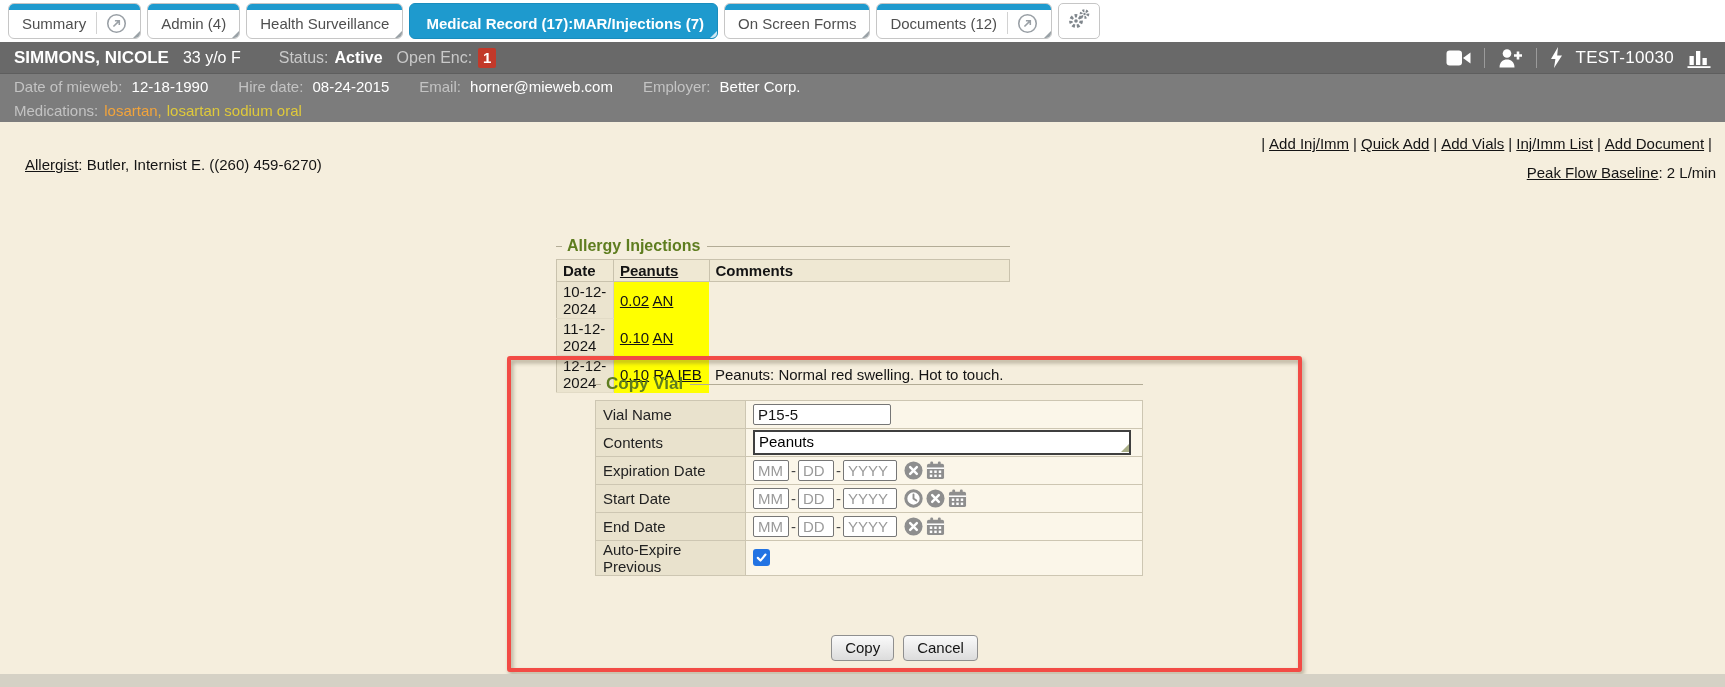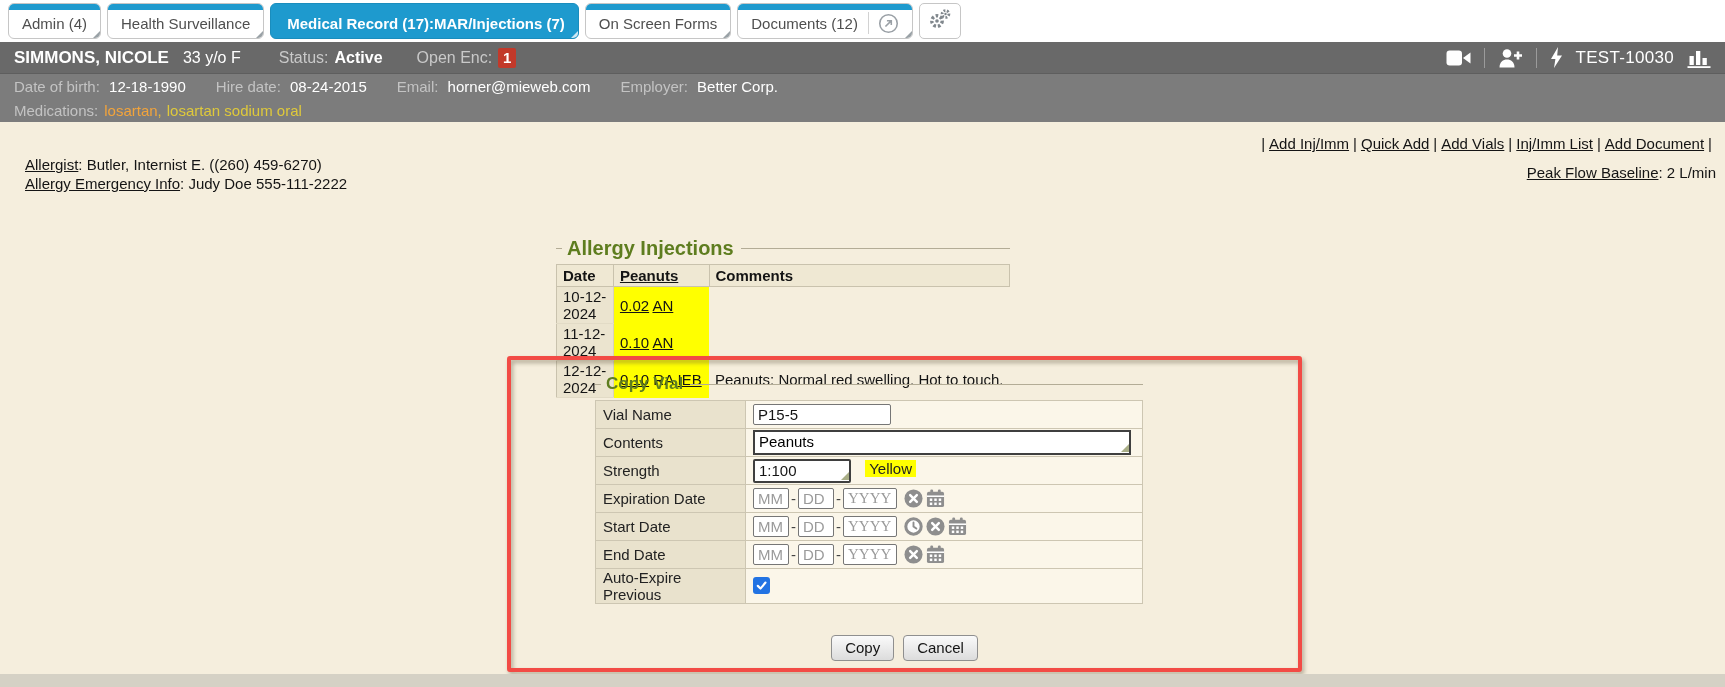--- a/index.html
+++ b/index.html
@@ -27,21 +27,21 @@
   .tab.active .fold { border-color:transparent transparent #cfe8f4 transparent; }
   .gear-tab { border-radius:5px; flex-direction:row; align-items:center; padding:0 8px; }
   .gear-tab svg { width:24px; height:24px; }
 
   
   .banner1 { position:absolute; top:42px; left:0; width:100%; height:31px; background:#696969;
              display:flex; align-items:center; padding:0 14px; color:#fff; font-size:16px; }
   .pname { font-weight:bold; font-size:17px; margin-right:14px; }
   .page-sex { margin-right:38px; }
   .blabel { color:#c9c9c9; margin-right:6px; }
-  .bval { font-weight:bold; margin-right:34px; }
+  .bval { font-weight:bold; margin-right:14px; }
   .badge { background:#c2392a; color:#fff; font-weight:bold; font-size:15px;
            min-width:18px; height:20px; display:inline-flex; align-items:center;
            justify-content:center; padding:0 4px; border-radius:2px; }
   .b1-right { margin-left:auto; display:flex; align-items:center; gap:13px; }
   .vsep { width:1px; height:20px; background:#9b9b9b; }
   .sysid { font-size:17px; letter-spacing:.3px; }
   .b1-right svg { display:block; }
 
   .banner2 { position:absolute; top:73px; left:0; width:100%; height:25px; background:#7c7c7c;
              border-top:1px solid #5e5e5e; display:flex; align-items:center; padding:0 14px;
@@ -63,21 +63,21 @@
   .actions .sep { margin:0 4px; }
   .actions a { color:#141414; text-decoration:underline; cursor:pointer; }
   .peakflow { position:absolute; top:42px; right:9px; font-size:15px; }
   .peakflow a { color:#141414; text-decoration:underline; cursor:pointer; }
 
   .contacts { position:absolute; left:25px; top:33px; font-size:15px; line-height:19px; }
   .contacts a { color:#141414; text-decoration:underline; cursor:pointer; }
 
   
   .inj { position:absolute; left:556px; top:115px; width:454px; }
-  .fs-head { display:flex; align-items:center; font-size:20px; font-weight:bold; color:#5e7d1f; }
+  .fs-head { display:flex; align-items:center; font-size:16px; font-weight:bold; color:#5e7d1f; }
   .fs-head .pre { width:6px; border-top:1px solid #b3ac96; margin-right:5px; }
   .fs-head .line { flex:1; border-top:1px solid #b3ac96; margin-left:7px; }
   .inj table { margin-top:4px; border-collapse:collapse; width:100%; font-size:15px; }
   .inj th { background:#efe8d3; border:1px solid #c9c2ad; font-weight:bold; text-align:left;
             padding:1px 6px; height:22px; }
   .inj td { padding:1px 6px; height:22px; }
   .inj td.c-date { background:#ebe4cf; border-left:1px solid #c9c2ad; border-right:1px solid #d8d1bc;
                    border-bottom:1px solid #e2dbc6; width:92px; }
   .inj td.c-dose { background:#ffff00; width:100px; white-space:nowrap; }
   .inj td.c-comment { white-space:nowrap; overflow:visible; }
@@ -103,38 +103,51 @@
   .ibox { position:relative; display:inline-block; vertical-align:middle; }
   .ta-contents { width:378px; height:25px; border:2px solid #3f3f3f; font-size:15px;
                  padding:1px 4px; resize:none; font-family:inherit; background:#fff;
                  display:block; overflow:hidden; }
   .w-strength { width:98px; border:2px solid #3f3f3f; height:24px; }
   .grip { position:absolute; right:2px; bottom:3px; width:0; height:0;
           border-left:8px solid transparent; border-bottom:8px solid #a9ae87; }
   .note-yellow { background:#ffff00; padding:0 4px; margin-left:10px; }
   .daterow { display:flex; align-items:center; }
   .d-mm, .d-dd { width:36px; }
-  .d-yy { width:54px;font-family:Liberation Serif, serif; }
+  .d-yy { width:54px; }
   .dash { color:#444; margin:0 2px; }
   .dicons { display:flex; align-items:center; gap:3px; margin-left:7px; }
   .dicons svg { width:19px; height:19px; display:block; cursor:pointer; }
   .cb { width:17px; height:17px; background:#2273e3; border-radius:3px;
         display:inline-flex; align-items:center; justify-content:center; cursor:pointer; }
   .cb svg { width:13px; height:13px; }
 
   .cv-buttons { position:absolute; left:507px; top:513px; width:795px;
                 display:flex; justify-content:center; gap:9px; }
   .btn { font-size:15px; padding:3px 13px 4px; background:linear-gradient(#fafafa,#dcdcdc);
          border:1px solid #8f8f8f; border-radius:4px; color:#141414; cursor:pointer;
          font-family:inherit; }
 </style>
 </head>
 <body>
 
 <div class="tabbar">
+  <div class="tab">
+    <div class="tab-accent"></div>
+    <div class="tab-body">
+      <span>Summary</span>
+      <span class="tab-ext">
+        <svg viewBox="0 0 24 24">
+            <circle cx="12" cy="12" r="10" fill="none" stroke="#9aa0a6" stroke-width="1.8"></circle>
+            <path d="M8.5 15.5 L15 9 M10.2 8.8 h5 v5" stroke="#9aa0a6" stroke-width="1.8" fill="none"></path>
+          </svg>
+      </span>
+    </div>
+    <i class="fold"></i>
+  </div>
 
   <div class="tab">
     <div class="tab-accent"></div>
     <div class="tab-body">
         <span>Admin (4)</span>
       </div>
     <i class="fold"></i>
   </div>
 
   <div class="tab">
@@ -223,21 +236,21 @@
           <rect x="9" y="4" width="4.3" height="14" fill="#fff"></rect>
           <rect x="15.5" y="11" width="4.3" height="7" fill="#fff"></rect>
           <rect x="0.5" y="19.2" width="23" height="1.8" fill="#fff"></rect>
         </svg>
     </span>
   </span>
 </div>
 
 <div class="banner2">
   <span class="grp">
-    <span class="lbl">Date of birth:</span>
+    <span class="lbl">Date of mieweb:</span>
     <span>12-18-1990</span>
   </span>
   <span class="grp">
     <span class="lbl">Hire date:</span>
     <span>08-24-2015</span>
   </span>
   <span class="grp">
     <span class="lbl">Email:</span>
     <span>horner@mieweb.com</span>
   </span>
@@ -261,23 +274,20 @@
   </div>
 
   <div class="peakflow">
     <a>Peak Flow Baseline</a><span>: 2 L/min</span>
   </div>
 
   <div class="contacts">
     <div>
       <a>Allergist</a><span>: Butler, Internist E. ((260) 459-6270)</span>
     </div>
-    <div>
-      <a>Allergy Emergency Info</a><span>: Judy Doe 555-111-2222</span>
-    </div>
   </div>
 
   <div class="inj">
     <div class="fs-head">
       <span class="pre"></span>
       <span>Allergy Injections</span>
       <span class="line"></span>
     </div>
     <table>
       <tbody>
@@ -336,30 +346,20 @@
       <tr>
         <td class="lbl">Contents</td>
         <td class="val">
           <span class="ibox">
             <textarea class="ta-contents" style="">Peanuts</textarea>
             <span class="grip"></span>
           </span>
         </td>
       </tr>
       <tr>
-        <td class="lbl">Strength</td>
-        <td class="val">
-          <span class="ibox">
-            <input class="ti w-strength" value="1:100" style="">
-            <span class="grip"></span>
-          </span>
-          <span class="note-yellow">Yellow</span>
-        </td>
-      </tr>
-      <tr>
         <td class="lbl">Expiration Date</td>
         <td class="val">
           <span class="daterow">
             <input class="ti d-mm" placeholder="MM" style="">
                 <span class="dash">-</span>
                 <input class="ti d-dd" placeholder="DD" style="">
                 <span class="dash">-</span>
                 <input class="ti d-yy" placeholder="YYYY" style="">
             <span class="dicons">
               <svg viewBox="0 0 20 20">

